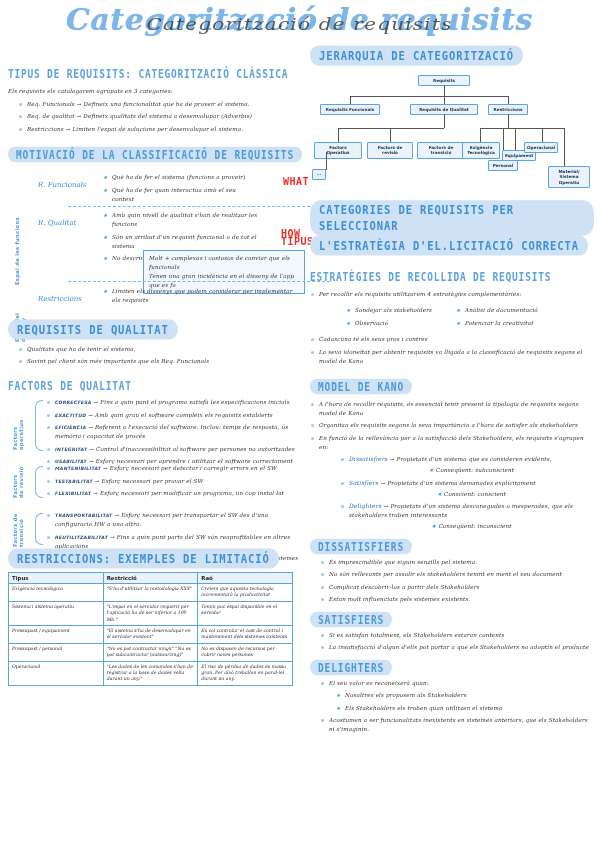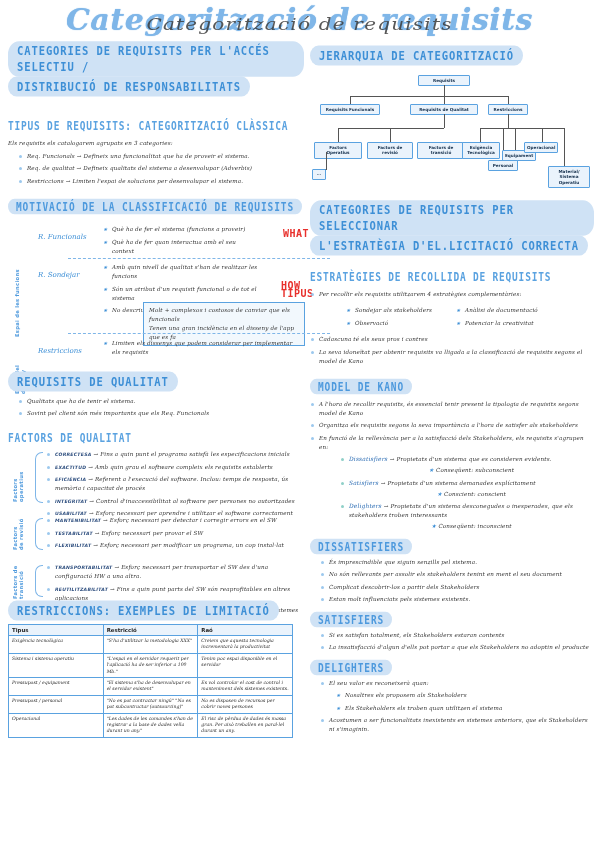--- a/index.html
+++ b/index.html
@@ -94,24 +94,20 @@
 </head>
 <body>
 
 <div class="title-wrap">
   <div class="title-blue">Categorització de requisits</div>
   <div class="title-dark">Categorització de requisits</div>
 </div>
 
 <div class="col col-left">
 
-  <div>
-    <div class="h-main">CATEGORIES DE REQUISITS PER L'ACCÉS SELECTIU /</div><br>
-    <div class="h-main" style="margin-top:3px">DISTRIBUCIÓ DE RESPONSABILITATS</div>
-  </div>
 
   <div style="margin-top:18px">
     <div class="h-sub">TIPUS DE REQUISITS: CATEGORITZACIÓ CLÀSSICA</div>
     <div class="hw" style="margin-top:6px">Els requisits els catalogarem agrupats en 3 categories:</div>
     <ul class="bl hw" style="margin-left:10px;margin-top:2px">
       <li>Req. Funcionals → Defineix una funcionalitat que ha de proveir el sistema.</li>
       <li>Req. de qualitat → Defineix qualitats del sistema a desenvolupar (Adverbis)</li>
       <li>Restriccions → Limiten l'espai de solucions per desenvolupar el sistema.</li>
     </ul>
   </div>
@@ -128,21 +124,21 @@
         <ul class="bl st hw" style="position:absolute;left:65px;top:-2px;width:150px">
           <li>Què ha de fer el sistema (funcions a proveir)</li>
           <li>Què ha de fer quan interactua amb el seu context</li>
         </ul>
         <span class="tagred" style="position:absolute;left:245px;top:6px;white-space:pre">WHAT</span>
       </div>
 
       <div class="dashrow" style="position:absolute;top:37px;left:30px;width:262px"></div>
 
       <div style="position:absolute;left:30px;top:45px;width:260px">
-        <span class="rowlbl">R. Sondejar</span>
+        <span class="rowlbl">R. Qualitat</span>
         <ul class="bl st hw" style="position:absolute;left:65px;top:-2px;width:165px">
           <li>Amb quin nivell de qualitat s'han de realitzar les funcions</li>
           <li>Són un atribut d'un requisit funcional o de tot el sistema</li>
           <li>No descriuen el comportament d'entrada/sortida</li>
         </ul>
         <span class="tagred" style="position:absolute;left:243px;top:20px;white-space:pre-line">HOW
 TIPUS</span>
       </div>
 
       <div class="notebox hw" style="position:absolute;top:83px;left:65px;width:150px">

